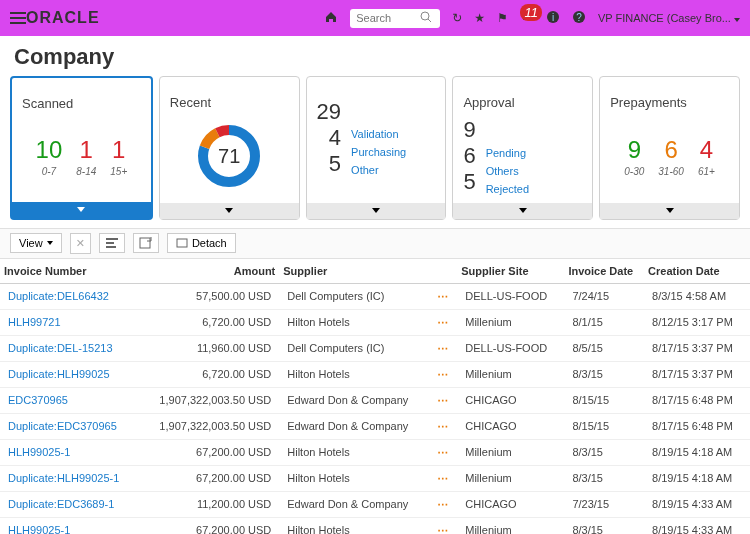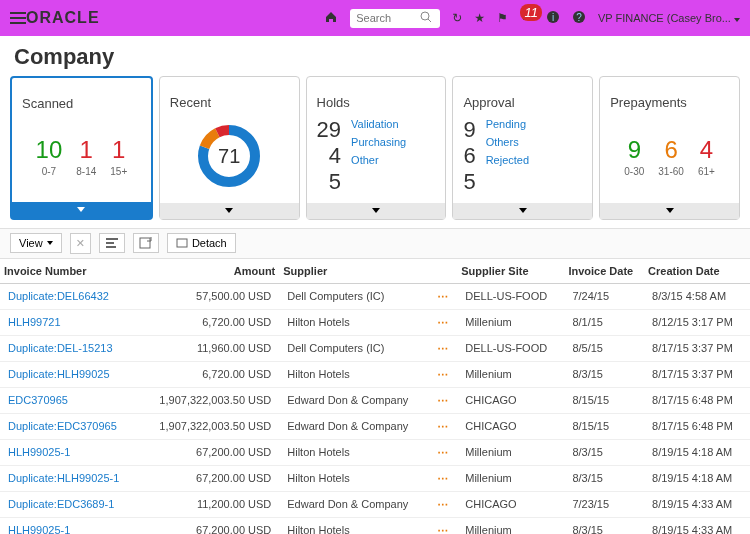--- a/index.html
+++ b/index.html
@@ -15,34 +15,34 @@
 .badge { position: absolute; top: -6px; right: -8px; background: #d9272e; color: #fff; font-size: 13px; border-radius: 8px; padding: 1px 4px; font-style: italic; }
 .user-menu { font-size: 11px; color: #333; cursor: pointer; }
 .page-title { font-size: 22px; padding: 8px 14px 6px; color: #333; }
 .cards { display: flex; gap: 6px; padding: 0 10px 8px; }
 .card { border: 1px solid #d0d0d0; border-radius: 4px; flex: 1; display: flex; flex-direction: column; background: #fff; }
 .card.active { border: 2px solid #1a7ccc; }
 .card-title { font-size: 13px; color: #444; padding: 18px 10px 4px; }
 .card-body { padding: 4px 10px 8px; flex: 1; display: flex; align-items: center; }
 .scanned-cols { display: flex; gap: 14px; text-align: center; width: 100%; justify-content: center; }
 .scanned-cols .big { font-size: 24px; font-weight: normal; }
-.scanned-cols .sub { font-size: 10px; color: #666; margin-top: 2px; }
+.scanned-cols .sub { font-size: 10px; color: #666; margin-top: 2px; font-style: italic; }
 .c-green { color: #179a17; }
 .c-red { color: #d9272e; }
 .c-orange { color: #e87c0c; }
 .card-footer { background: #e8e8e8; height: 16px; display: flex; align-items: center; justify-content: center; cursor: pointer; }
 .card.active .card-footer { background: #1a7ccc; color: #fff; }
 .donut-wrap { width: 100%; display: flex; justify-content: center; }
 .donut { position: relative; width: 64px; height: 64px; }
 .donut svg { transform: rotate(-90deg); }
 .donut .center { position: absolute; inset: 0; display: flex; align-items: center; justify-content: center; font-size: 20px; color: #333; }
 .kv-col { display: flex; gap: 10px; }
 .kv-nums { display: flex; flex-direction: column; align-items: flex-end; gap: 2px; }
 .kv-nums .big { font-size: 22px; color: #333; line-height: 1.1; }
-.kv-labels { display: flex; flex-direction: column; gap: 6px; justify-content: flex-start; }
+.kv-labels { display: flex; flex-direction: column; gap: 6px; justify-content: flex-end; }
 .kv-labels span { font-size: 11px; color: #1a7ccc; }
 .toolbar { display: flex; align-items: center; gap: 8px; padding: 4px 10px; border-top: 1px solid #e0e0e0; border-bottom: 1px solid #e0e0e0; background: #fafafa; }
 .tb-btn { border: 1px solid #ccc; background: #fff; padding: 3px 8px; font-size: 11px; cursor: pointer; display: flex; align-items: center; gap: 4px; }
 .tb-btn.icon-only { padding: 3px 5px; }
 .tb-btn.disabled { color: #aaa; cursor: default; }
 table { width: 100%; border-collapse: collapse; font-size: 11px; }
 th { text-align: left; font-weight: bold; padding: 6px 4px; border-bottom: 1px solid #d0d0d0; background: #fff; color: #333; }
 th.amount { text-align: right; }
 td { padding: 6px 8px; border-bottom: 1px solid #eee; color: #444; vertical-align: middle; }
 td.link { color: #1a7ccc; }
@@ -146,21 +146,20 @@
           <div class="center">71</div>
         </div>
       </div>
     </div>
     <div class="card-footer">
         <span class="tri-down"></span>
       </div>
   </div>
 
   <div class="card">
-    <div class="card-title">Holds</div>
     <div class="card-body">
         <div class="kv-col" id="holds-kv">
           <div class="kv-nums">
             <div class="big">29</div>
             <div class="big">4</div>
             <div class="big">5</div>
           </div>
           <div class="kv-labels">
             <span>Validation</span>
             <span>Purchasing</span>

